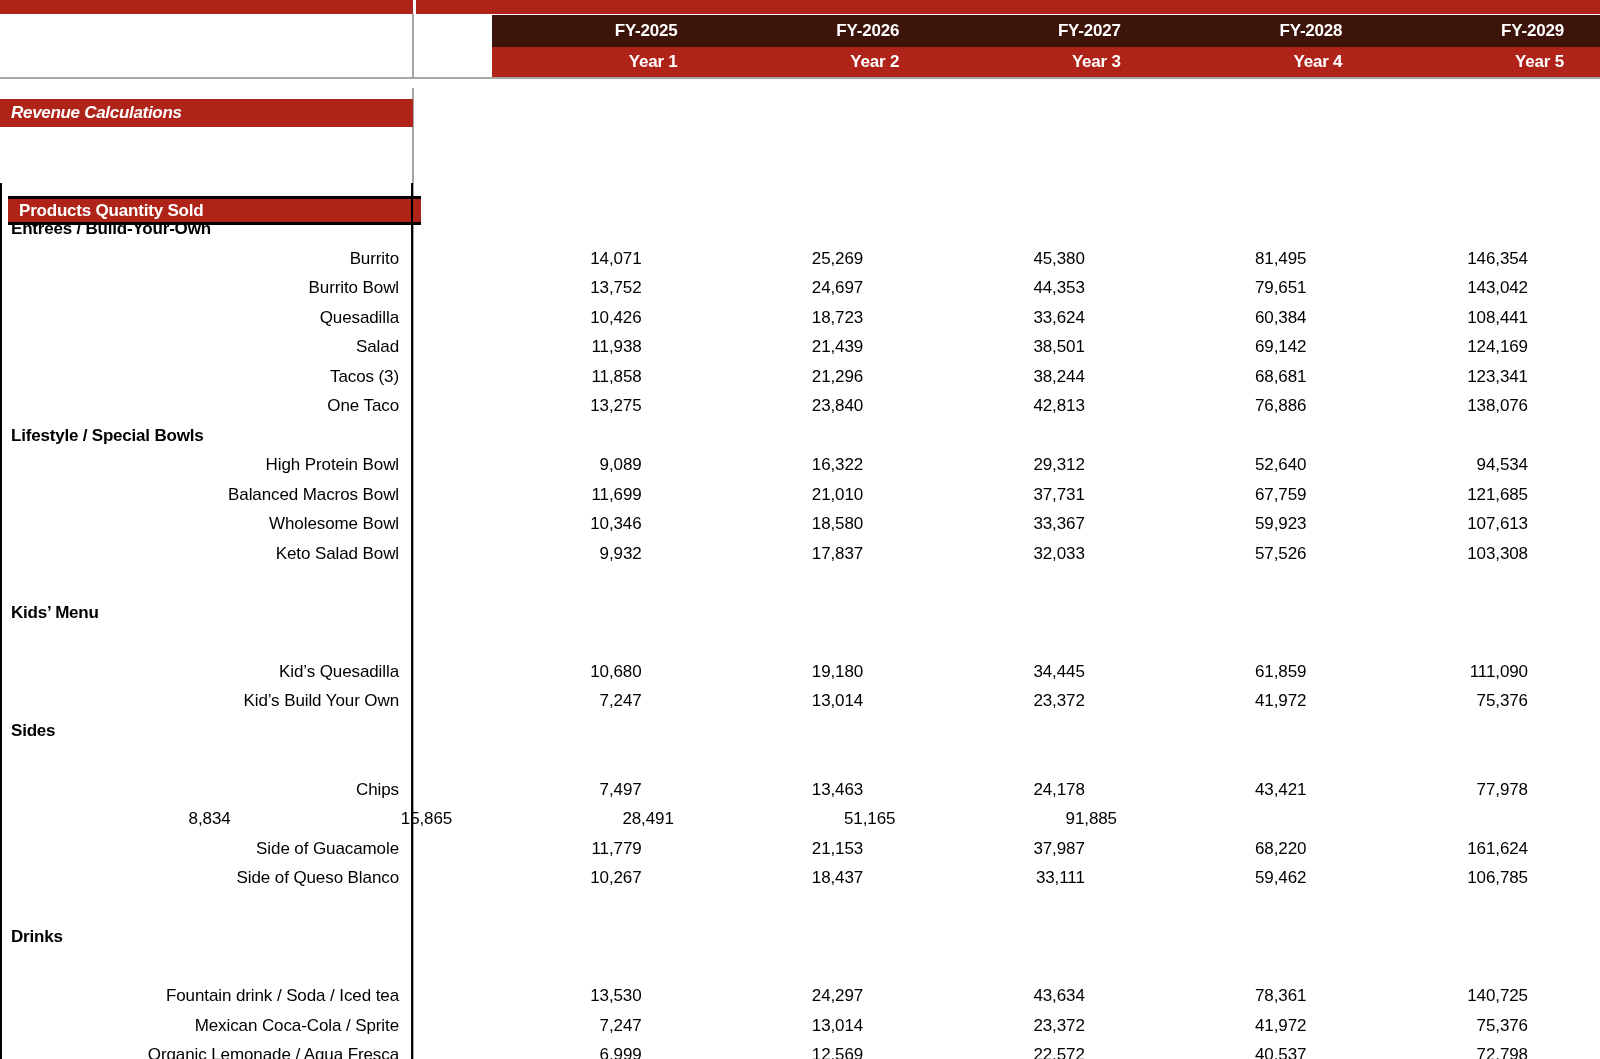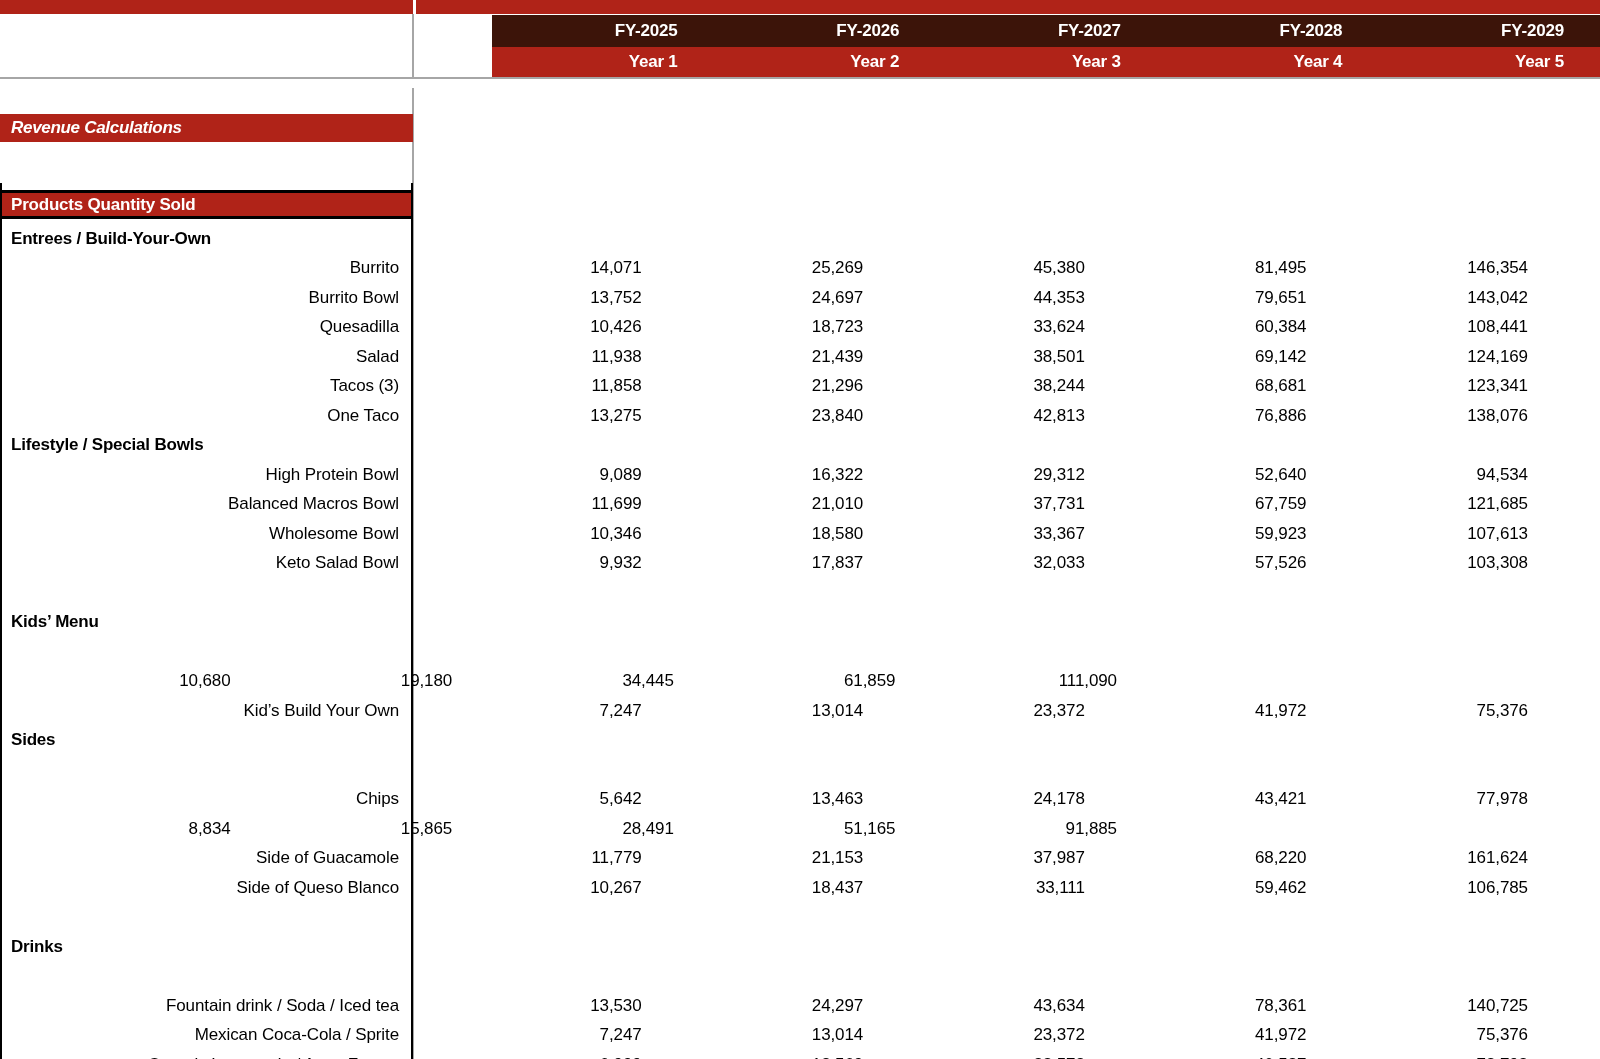--- a/index.html
+++ b/index.html
@@ -109,42 +109,43 @@
     background: #b02318;
     color: #ffffff;
     display: flex;
     align-items: center;
     box-sizing: border-box;
     padding-left: 11px;
     font-size: 17px;
     font-weight: bold;
   }
   .banner.revenue {
-    top: 114px;
+    top: 99px;
     height: 28px;
     font-style: italic;
     letter-spacing: -0.3px;
   }
   .banner.products {
-    top: 190px;
+    top: 196px;
     height: 29px;
     letter-spacing: -0.2px;
     border-top: 3px solid #000000;
     border-bottom: 3px solid #000000;
+    margin-left: 8px;
   }
 
   
   #grid {
     position: absolute;
     left: 0; top: 219px;
     width: 1600px;
   }
   .row {
     display: flex;
-    align-items: flex-end;
+    align-items: flex-start;
     height: 29.5px;
     width: 1552px;
   }
   .row.spacer { height: 29.5px; }
 
   .label-cell {
     flex: 0 0 411px;
     box-sizing: border-box;
     font-size: 17px;
     color: #000000;
@@ -349,20 +350,21 @@
       <div class="row spacer">
         <div class="label-cell item"></div>
         <div class="gap-cell"></div>
         <div class="num-cell"></div>
         <div class="num-cell"></div>
         <div class="num-cell"></div>
         <div class="num-cell"></div>
         <div class="num-cell"></div>
       </div>
       <div class="row">
+        <div class="label-cell item">Kid’s Quesadilla</div>
         <div class="gap-cell"></div>
         <div class="num-cell">10,680</div>
         <div class="num-cell">19,180</div>
         <div class="num-cell">34,445</div>
         <div class="num-cell">61,859</div>
         <div class="num-cell">111,090</div>
       </div>
       <div class="row">
         <div class="label-cell item">Kid’s Build Your Own</div>
         <div class="gap-cell"></div>
@@ -386,21 +388,21 @@
         <div class="gap-cell"></div>
         <div class="num-cell"></div>
         <div class="num-cell"></div>
         <div class="num-cell"></div>
         <div class="num-cell"></div>
         <div class="num-cell"></div>
       </div>
       <div class="row">
         <div class="label-cell item">Chips</div>
         <div class="gap-cell"></div>
-        <div class="num-cell">5,642</div>
+        <div class="num-cell">7,497</div>
         <div class="num-cell">13,463</div>
         <div class="num-cell">24,178</div>
         <div class="num-cell">43,421</div>
         <div class="num-cell">77,978</div>
       </div>
       <div class="row">
         <div class="gap-cell"></div>
         <div class="num-cell">8,834</div>
         <div class="num-cell">15,865</div>
         <div class="num-cell">28,491</div>

